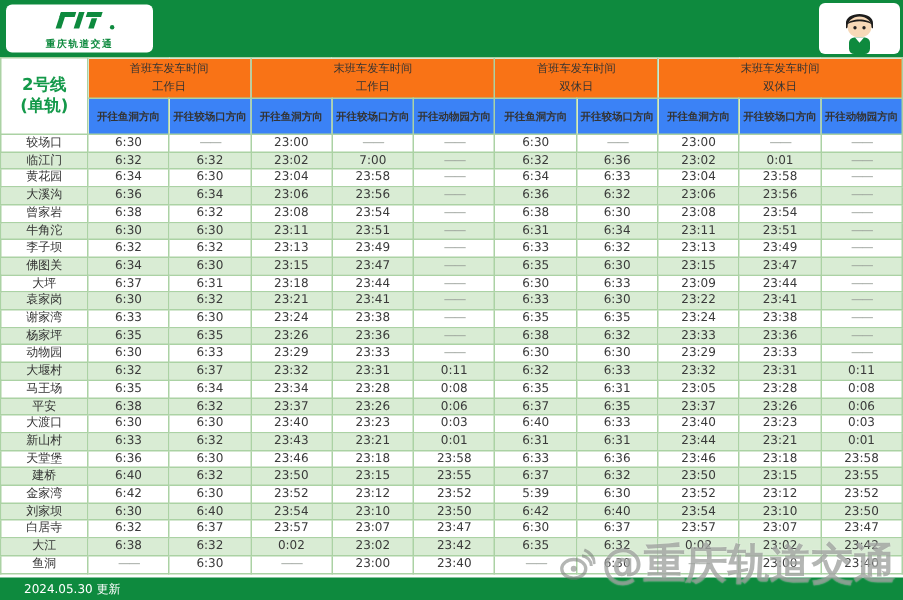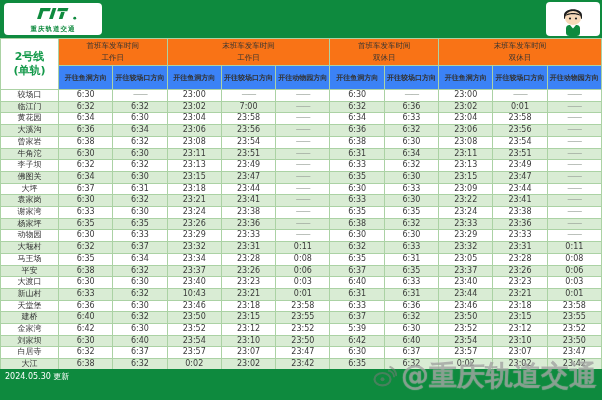--- a/index.html
+++ b/index.html
@@ -37,22 +37,22 @@
   }
   .line-cell { background:#fff; color:#14994a; font-weight:bold; font-size:11px; line-height:1.3; }
   .group-cell { background:#f97316; font-size:7.5px; color:#333; height:27px; line-height:1.55; }
   .dir-cell { background:#3b82f6; font-size:7px; color:#333; height:24px; font-weight:bold;margin-left:48px; }
   tbody td { height:10.7px; line-height:10.7px; font-size:8px; color:#3a3a3a; }
   tbody tr:nth-child(even) td { background:#d9ecd4; }
   td.station-cell { color:#333;margin-top:42px; }
   td.dash { color:#979f97; letter-spacing:-1px; font-size:8px; }
   
   .footer {
-    position:absolute; left:0; right:0; bottom:0; height:31px;
-    background:#0e8a3e; color:#fff; font-size:8px; line-height:15px; padding-left:5px;
+    position:absolute; left:0; right:0; bottom:0; height:15px;
+    background:#0e8a3e; color:#fff; font-size:8px; line-height:15px; padding-left:16px;
   }
   
   .watermark {
     position:absolute; right:5px; bottom:5px;
     display:flex; align-items:center; gap:4px;
     color:rgba(118,122,118,0.55); font-size:28px; font-weight:bold;
     pointer-events:none; white-space:nowrap; z-index:5;
     text-shadow:0 0 1px rgba(255,255,255,0.6);
   }
 </style>
@@ -357,21 +357,21 @@
         <td class="time-cell">6:40</td>
         <td class="time-cell">6:33</td>
         <td class="time-cell">23:40</td>
         <td class="time-cell">23:23</td>
         <td class="time-cell">0:03</td>
       </tr>
       <tr>
         <td class="station-cell">新山村</td>
         <td class="time-cell">6:33</td>
         <td class="time-cell">6:32</td>
-        <td class="time-cell">10:43</td>
+        <td class="time-cell">23:43</td>
         <td class="time-cell">23:21</td>
         <td class="time-cell">0:01</td>
         <td class="time-cell">6:31</td>
         <td class="time-cell">6:31</td>
         <td class="time-cell">23:44</td>
         <td class="time-cell">23:21</td>
         <td class="time-cell">0:01</td>
       </tr>
       <tr>
         <td class="station-cell">天堂堡</td>

